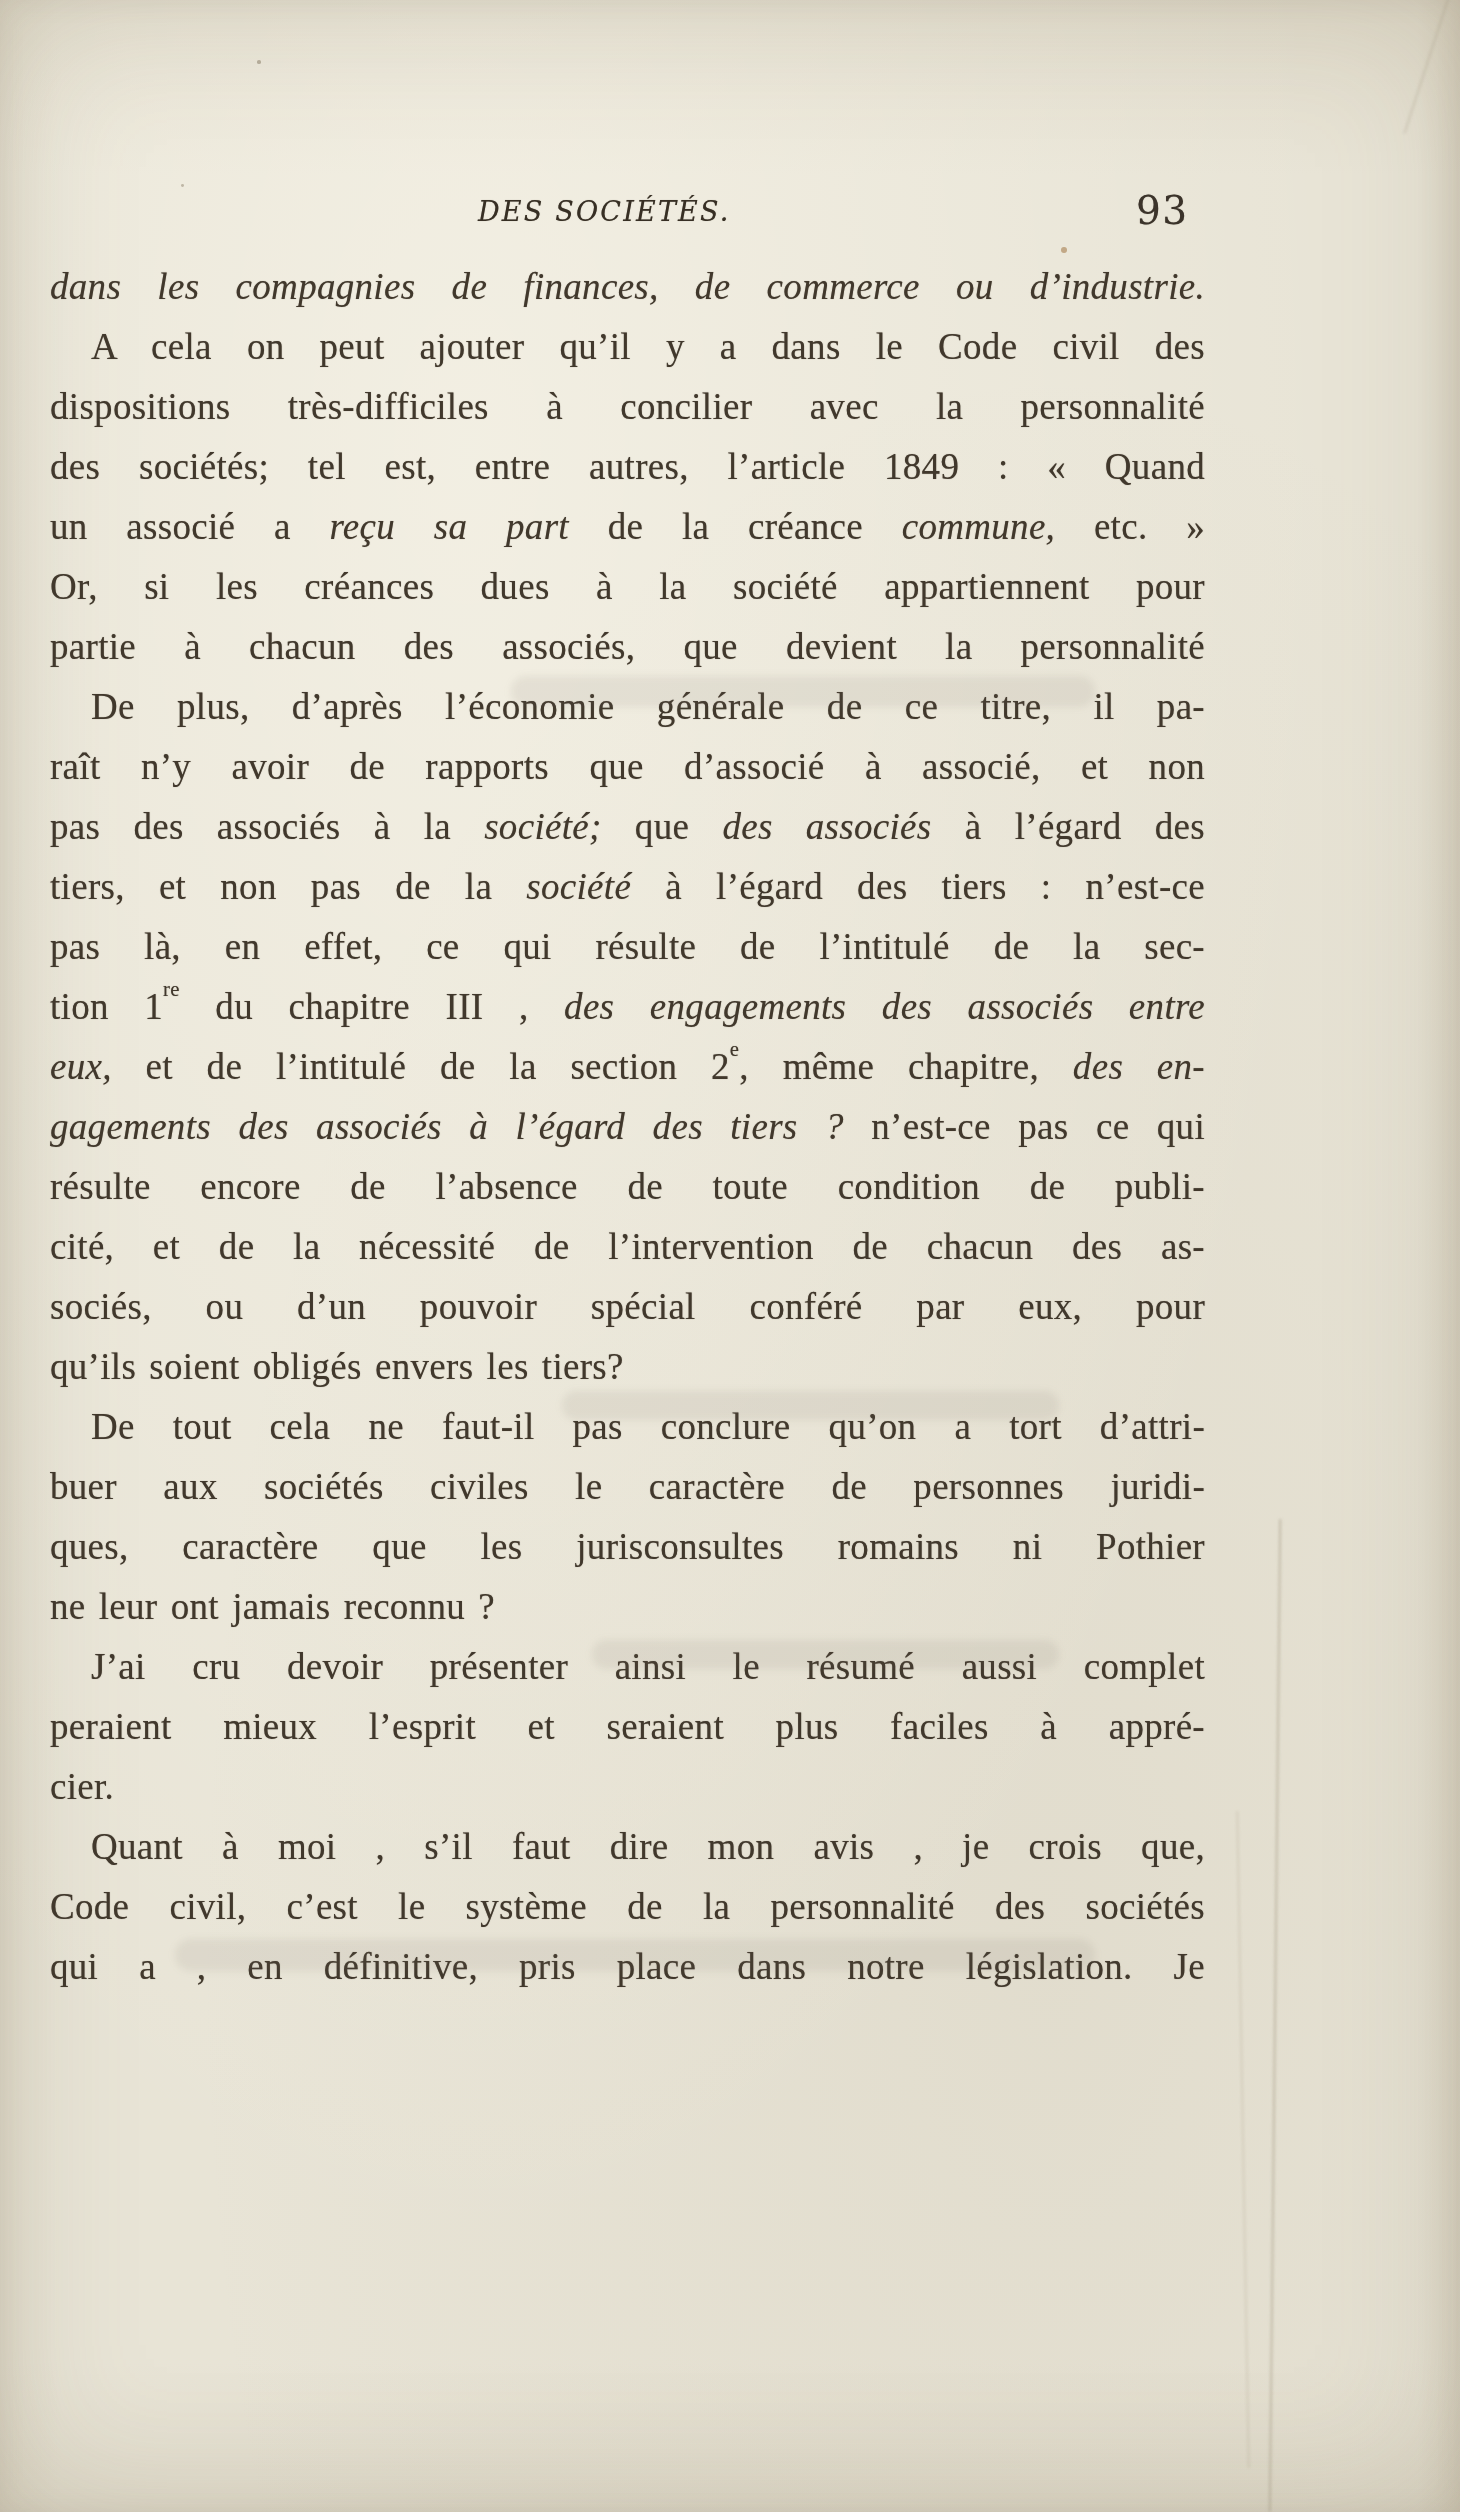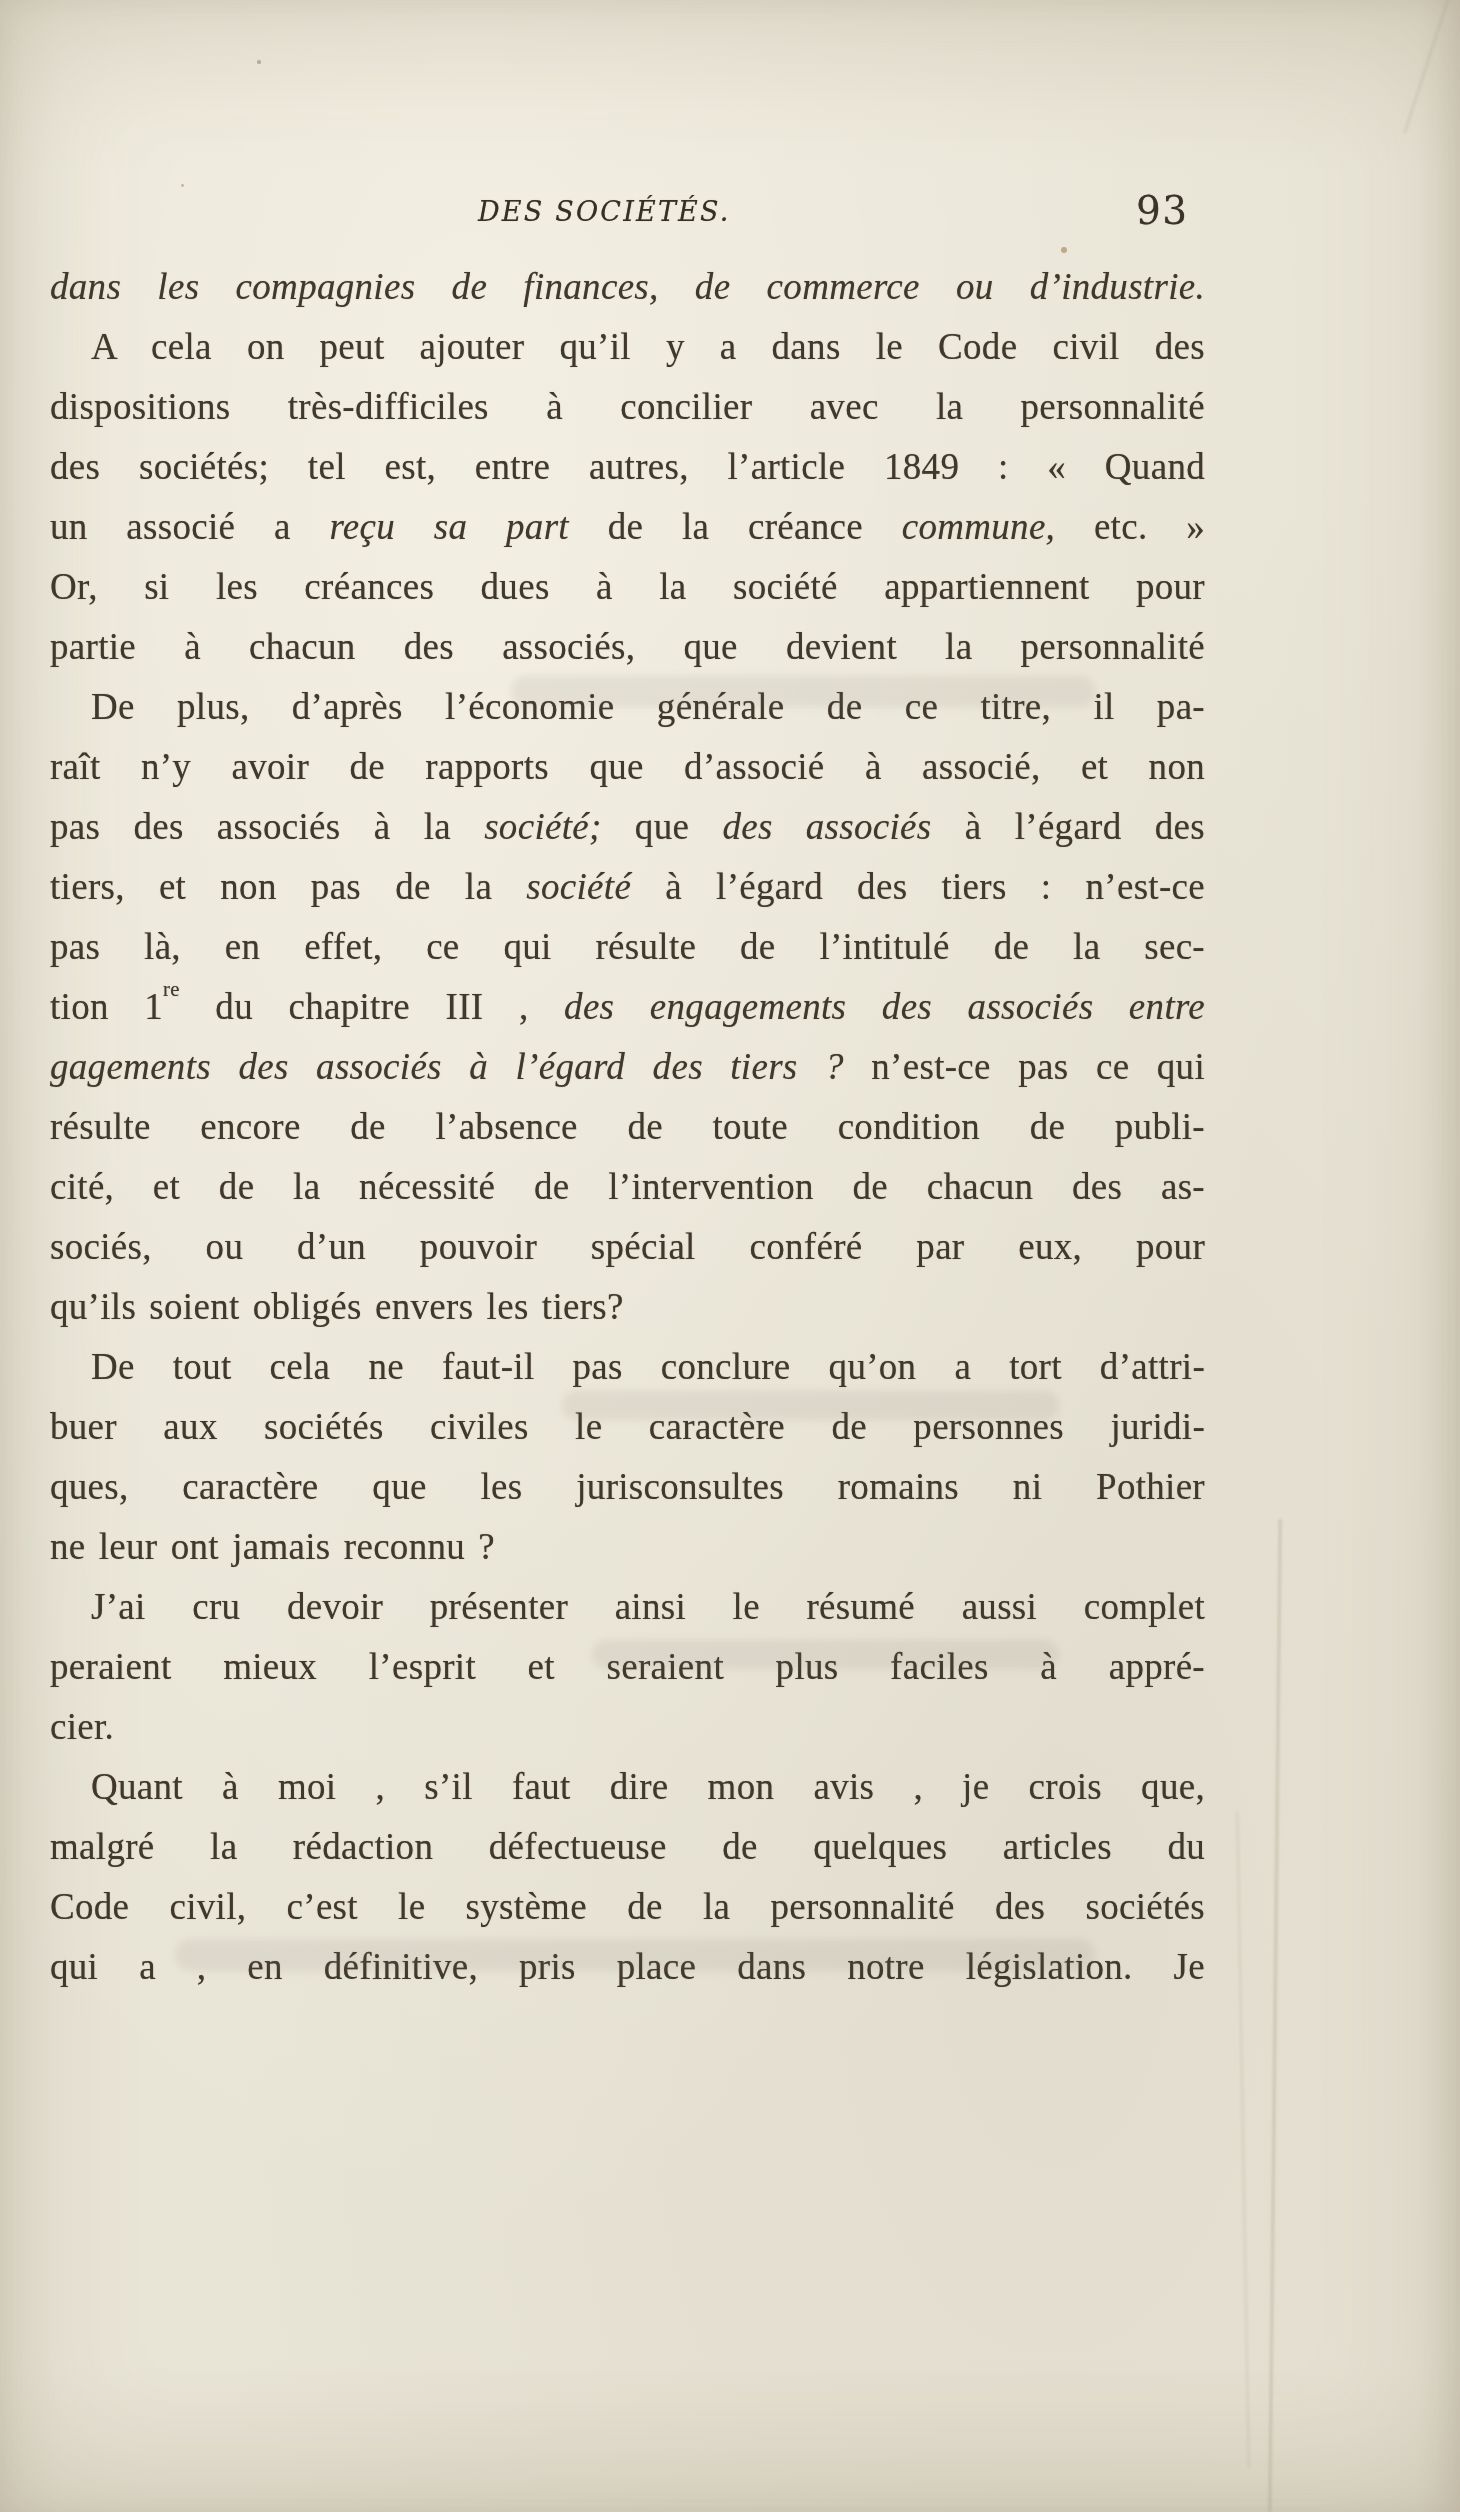--- a/index.html
+++ b/index.html
@@ -81,34 +81,34 @@
       <div class="line"><span>des sociétés; tel est, entre autres, l’article 1849 : « Quand</span></div>
       <div class="line"><span>un associé a </span><span class="it">reçu sa part</span><span> de la créance </span><span class="it">commune,</span><span> etc. »</span></div>
       <div class="line"><span>Or, si les créances dues à la société appartiennent pour</span></div>
       <div class="line"><span>partie à chacun des associés, que devient la personnalité</span></div>
       <div class="line indent"><span>De plus, d’après l’économie générale de ce titre, il pa-</span></div>
       <div class="line"><span>raît n’y avoir de rapports que d’associé à associé, et non</span></div>
       <div class="line"><span>pas des associés à la </span><span class="it">société;</span><span> que </span><span class="it">des associés</span><span> à l’égard des</span></div>
       <div class="line"><span>tiers, et non pas de la </span><span class="it">société</span><span> à l’égard des tiers : n’est-ce</span></div>
       <div class="line"><span>pas là, en effet, ce qui résulte de l’intitulé de la sec-</span></div>
       <div class="line"><span>tion 1</span><sup>re</sup><span> du chapitre III , </span><span class="it">des engagements des associés entre</span></div>
+      <div class="line"><span class="it">eux,</span><span> et de l’intitulé de la section 2</span><sup>e</sup><span>, même chapitre, </span><span class="it">des en-</span></div>
       <div class="line"><span class="it">gagements des associés à l’égard des tiers ?</span><span> n’est-ce pas ce qui</span></div>
       <div class="line"><span>résulte encore de l’absence de toute condition de publi-</span></div>
       <div class="line"><span>cité, et de la nécessité de l’intervention de chacun des as-</span></div>
       <div class="line"><span>sociés, ou d’un pouvoir spécial conféré par eux, pour</span></div>
       <div class="line para-end"><span>qu’ils soient obligés envers les tiers?</span></div>
       <div class="line indent"><span>De tout cela ne faut-il pas conclure qu’on a tort d’attri-</span></div>
       <div class="line"><span>buer aux sociétés civiles le caractère de personnes juridi-</span></div>
       <div class="line"><span>ques, caractère que les jurisconsultes romains ni Pothier</span></div>
       <div class="line para-end"><span>ne leur ont jamais reconnu ?</span></div>
       <div class="line indent"><span>J’ai cru devoir présenter ainsi le résumé aussi complet</span></div>
       <div class="line"><span>peraient mieux l’esprit et seraient plus faciles à appré-</span></div>
       <div class="line para-end"><span>cier.</span></div>
       <div class="line indent"><span>Quant à moi , s’il faut dire mon avis , je crois que,</span></div>
-      <div class="line"><span>malgré la rédaction défectueuse de quelques articles du</span></div>
       <div class="line"><span>Code civil, c’est le système de la personnalité des sociétés</span></div>
       <div class="line"><span>qui a , en définitive, pris place dans notre législation. Je</span></div>
     </div>
 
   <div class="smudge" style="left:511px;top:676px;width:584px;height:31px;"></div>
   <div class="smudge" style="left:562px;top:1391px;width:497px;height:29px;"></div>
   <div class="smudge" style="left:592px;top:1640px;width:467px;height:29px;"></div>
   <div class="smudge" style="left:175px;top:1939px;width:920px;height:32px;"></div>
 
   <div class="crease" style="left:1274px;top:1519px;width:1.5px;height:993px;transform:rotate(.6deg);"></div>

